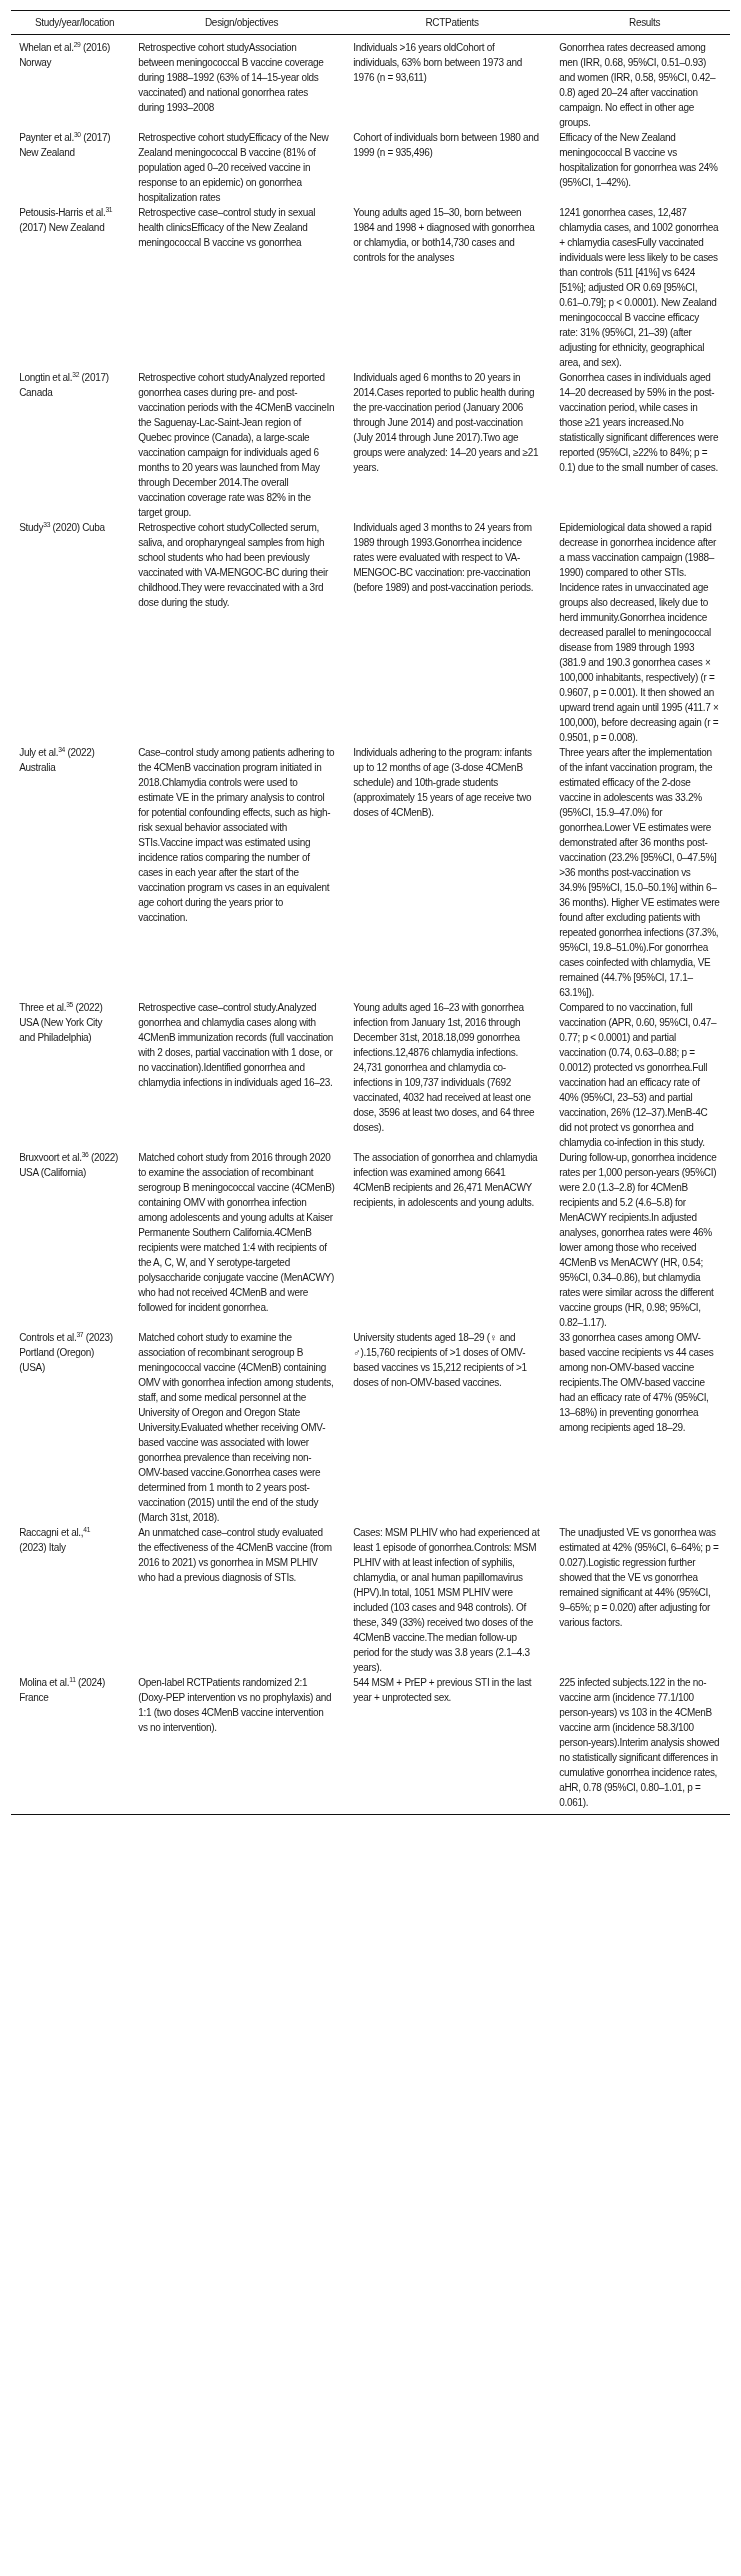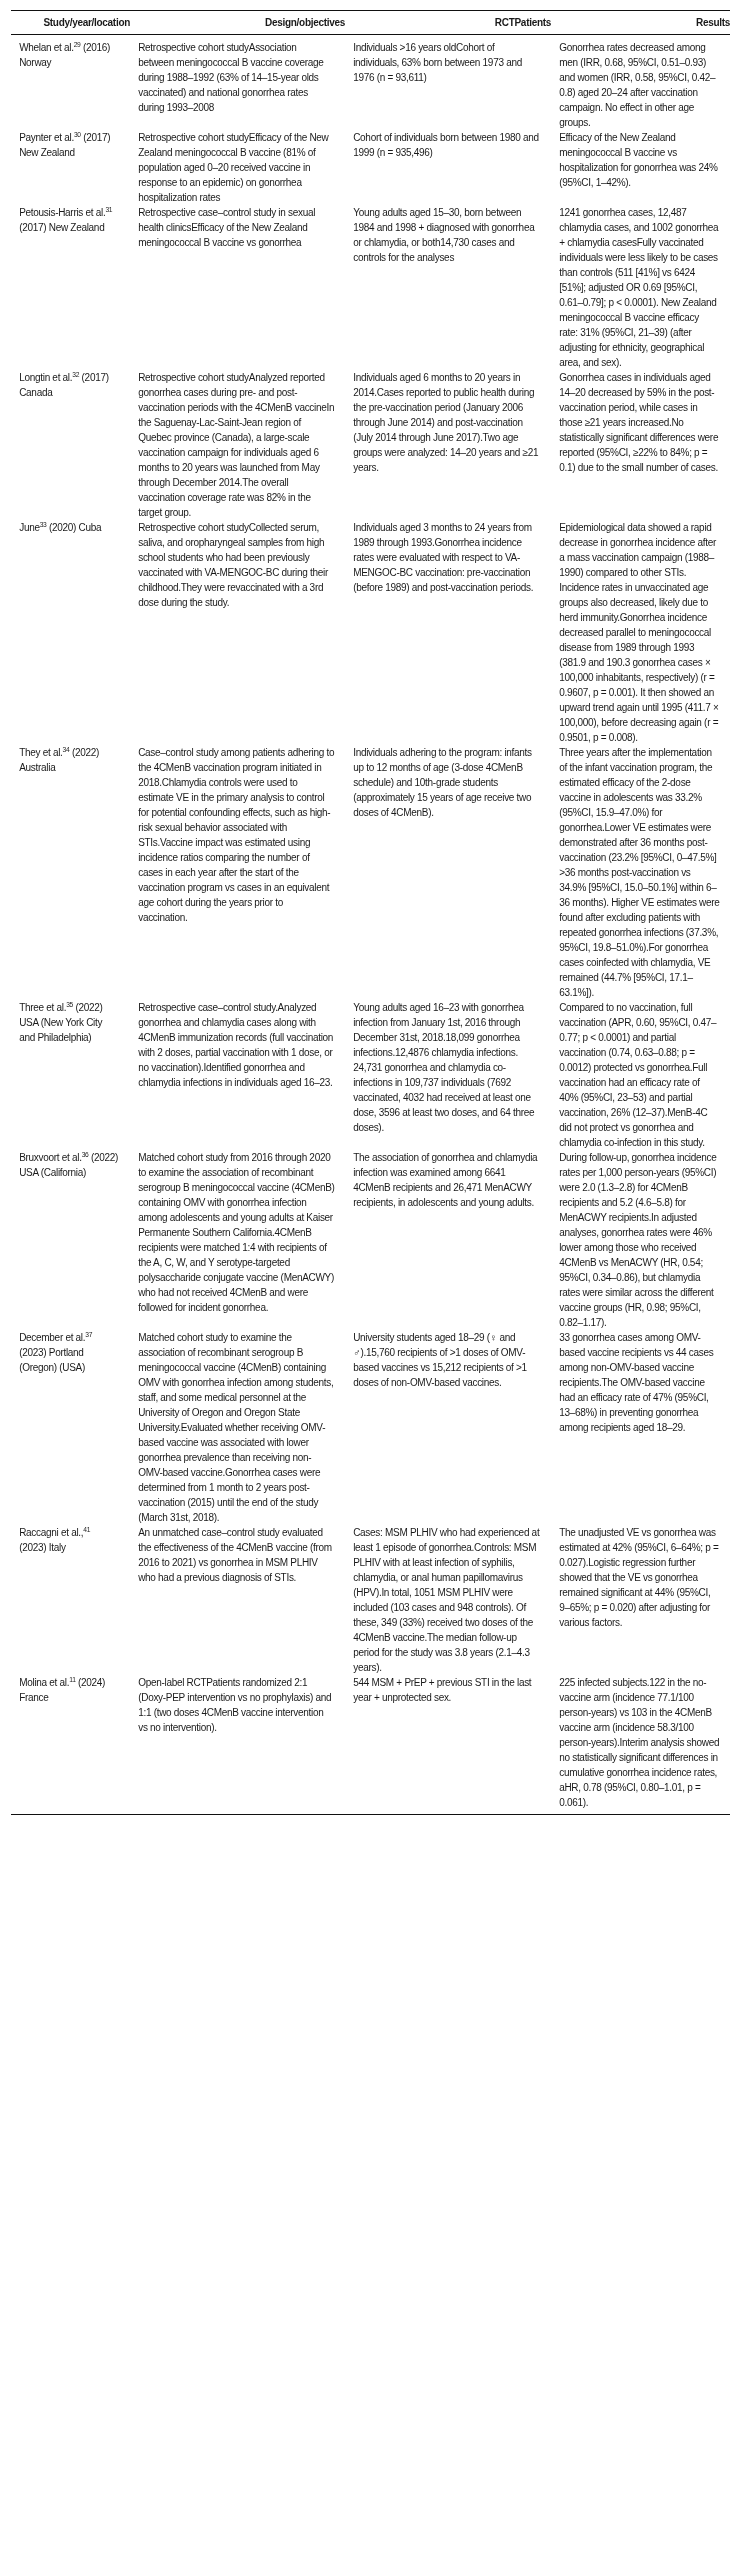--- a/index.html
+++ b/index.html
@@ -1,20 +1,20 @@
 <!DOCTYPE html>
 <html style="font-size:12px"><head>
 <meta charset="utf-8">
 <style>
   html, body { margin: 0; padding: 0; background: #ffffff; }
   body { width: 742px; font-family: "Liberation Sans", sans-serif; color: #1a1a1a; }
   .wrap { padding: 10.4px 11px 4.5px 11px; }
   table { width: 719px; border-collapse: collapse; table-layout: fixed; font-size: 10px; line-height: 15px; letter-spacing: -0.3px; }
   thead tr { border-top: 1.1px solid #111; border-bottom: 1.9px solid #111; }
-  th { text-align: right; font-weight: bold; padding: 3.7px 0 3.7px 8.2px; vertical-align: middle; }
+  th { text-align: center; font-weight: normal; padding: 3.7px 0 3.7px 8.2px; vertical-align: middle; }
   td { vertical-align: top; padding: 0 10.4px 0 8.2px; word-wrap: break-word; }
   tbody tr:first-child td { padding-top: 5.2px; }
   tbody tr:last-child td { padding-bottom: 4.5px; }
   tbody tr:last-child { border-bottom: 1.1px solid #111; }
   col.c1 { width: 119px; } col.c2 { width: 215px; } col.c3 { width: 206px; } col.c4 { width: 179px; }
   .cite sup { font-size: 6.7px; line-height: 0; vertical-align: super; }
 </style>
 </head>
 <body>
 
@@ -67,30 +67,30 @@
     <td>
       <span class="cite"><span>Longtin et al.</span><sup>32</sup> <span>(2017) Canada</span></span>
     </td>
     <td>Retrospective cohort studyAnalyzed reported gonorrhea cases during pre- and post-vaccination periods with the 4CMenB vaccineIn the Saguenay-Lac-Saint-Jean region of Quebec province (Canada), a large-scale vaccination campaign for individuals aged 6 months to 20 years was launched from May through December 2014.The overall vaccination coverage rate was 82% in the target group.</td>
     <td>Individuals aged 6 months to 20 years in 2014.Cases reported to public health during the pre-vaccination period (January 2006 through June 2014) and post-vaccination (July 2014 through June 2017).Two age groups were analyzed: 14–20 years and ≥21 years.</td>
     <td>Gonorrhea cases in individuals aged 14–20 decreased by 59% in the post-vaccination period, while cases in those ≥21 years increased.No statistically significant differences were reported (95%CI, ≥22% to 84%; p = 0.1) due to the small number of cases.</td>
   </tr>
 
   <tr>
     <td>
-      <span class="cite"><span>June</span><sup>33</sup> <span>(2020) Cuba</span></span>
+      <span class="cite"><span>Study</span><sup>33</sup> <span>(2020) Cuba</span></span>
     </td>
     <td>Retrospective cohort studyCollected serum, saliva, and oropharyngeal samples from high school students who had been previously vaccinated with VA-MENGOC-BC during their childhood.They were revaccinated with a 3rd dose during the study.</td>
     <td>Individuals aged 3 months to 24 years from 1989 through 1993.Gonorrhea incidence rates were evaluated with respect to VA-MENGOC-BC vaccination: pre-vaccination (before 1989) and post-vaccination periods.</td>
     <td>Epidemiological data showed a rapid decrease in gonorrhea incidence after a mass vaccination campaign (1988–1990) compared to other STIs. Incidence rates in unvaccinated age groups also decreased, likely due to herd immunity.Gonorrhea incidence decreased parallel to meningococcal disease from 1989 through 1993 (381.9 and 190.3 gonorrhea cases × 100,000 inhabitants, respectively) (r = 0.9607, p = 0.001). It then showed an upward trend again until 1995 (411.7 × 100,000), before decreasing again (r = 0.9501, p = 0.008).</td>
   </tr>
 
   <tr>
     <td>
-      <span class="cite"><span>They et al.</span><sup>34</sup> <span>(2022) Australia</span></span>
+      <span class="cite"><span>July et al.</span><sup>34</sup> <span>(2022) Australia</span></span>
     </td>
     <td>Case–control study among patients adhering to the 4CMenB vaccination program initiated in 2018.Chlamydia controls were used to estimate VE in the primary analysis to control for potential confounding effects, such as high-risk sexual behavior associated with STIs.Vaccine impact was estimated using incidence ratios comparing the number of cases in each year after the start of the vaccination program vs cases in an equivalent age cohort during the years prior to vaccination.</td>
     <td>Individuals adhering to the program: infants up to 12 months of age (3-dose 4CMenB schedule) and 10th-grade students (approximately 15 years of age receive two doses of 4CMenB).</td>
     <td>Three years after the implementation of the infant vaccination program, the estimated efficacy of the 2-dose vaccine in adolescents was 33.2% (95%CI, 15.9–47.0%) for gonorrhea.Lower VE estimates were demonstrated after 36 months post-vaccination (23.2% [95%CI, 0–47.5%] &gt;36 months post-vaccination vs 34.9% [95%CI, 15.0–50.1%] within 6–36 months). Higher VE estimates were found after excluding patients with repeated gonorrhea infections (37.3%, 95%CI, 19.8–51.0%).For gonorrhea cases coinfected with chlamydia, VE remained (44.7% [95%CI, 17.1–63.1%]).</td>
   </tr>
 
   <tr>
     <td>
       <span class="cite"><span>Three et al.</span><sup>35</sup> <span>(2022) USA (New York City and Philadelphia)</span></span>
     </td>
@@ -103,21 +103,21 @@
     <td>
       <span class="cite"><span>Bruxvoort et al.</span><sup>36</sup> <span>(2022) USA (California)</span></span>
     </td>
     <td>Matched cohort study from 2016 through 2020 to examine the association of recombinant serogroup B meningococcal vaccine (4CMenB) containing OMV with gonorrhea infection among adolescents and young adults at Kaiser Permanente Southern California.4CMenB recipients were matched 1:4 with recipients of the A, C, W, and Y serotype-targeted polysaccharide conjugate vaccine (MenACWY) who had not received 4CMenB and were followed for incident gonorrhea.</td>
     <td>The association of gonorrhea and chlamydia infection was examined among 6641 4CMenB recipients and 26,471 MenACWY recipients, in adolescents and young adults.</td>
     <td>During follow-up, gonorrhea incidence rates per 1,000 person-years (95%CI) were 2.0 (1.3–2.8) for 4CMenB recipients and 5.2 (4.6–5.8) for MenACWY recipients.In adjusted analyses, gonorrhea rates were 46% lower among those who received 4CMenB vs MenACWY (HR, 0.54; 95%CI, 0.34–0.86), but chlamydia rates were similar across the different vaccine groups (HR, 0.98; 95%CI, 0.82–1.17).</td>
   </tr>
 
   <tr>
     <td>
-      <span class="cite"><span>December et al.</span><sup>37</sup> <span>(2023) Portland (Oregon) (USA)</span></span>
+      <span class="cite"><span>Controls et al.</span><sup>37</sup> <span>(2023) Portland (Oregon) (USA)</span></span>
     </td>
     <td>Matched cohort study to examine the association of recombinant serogroup B meningococcal vaccine (4CMenB) containing OMV with gonorrhea infection among students, staff, and some medical personnel at the University of Oregon and Oregon State University.Evaluated whether receiving OMV-based vaccine was associated with lower gonorrhea prevalence than receiving non-OMV-based vaccine.Gonorrhea cases were determined from 1 month to 2 years post-vaccination (2015) until the end of the study (March 31st, 2018).</td>
     <td>University students aged 18–29 (♀ and ♂).15,760 recipients of &gt;1 doses of OMV-based vaccines vs 15,212 recipients of &gt;1 doses of non-OMV-based vaccines.</td>
     <td>33 gonorrhea cases among OMV-based vaccine recipients vs 44 cases among non-OMV-based vaccine recipients.The OMV-based vaccine had an efficacy rate of 47% (95%CI, 13–68%) in preventing gonorrhea among recipients aged 18–29.</td>
   </tr>
 
   <tr>
     <td>
       <span class="cite"><span>Raccagni et al.,</span><sup>41</sup> <span>(2023) Italy</span></span>
     </td>

